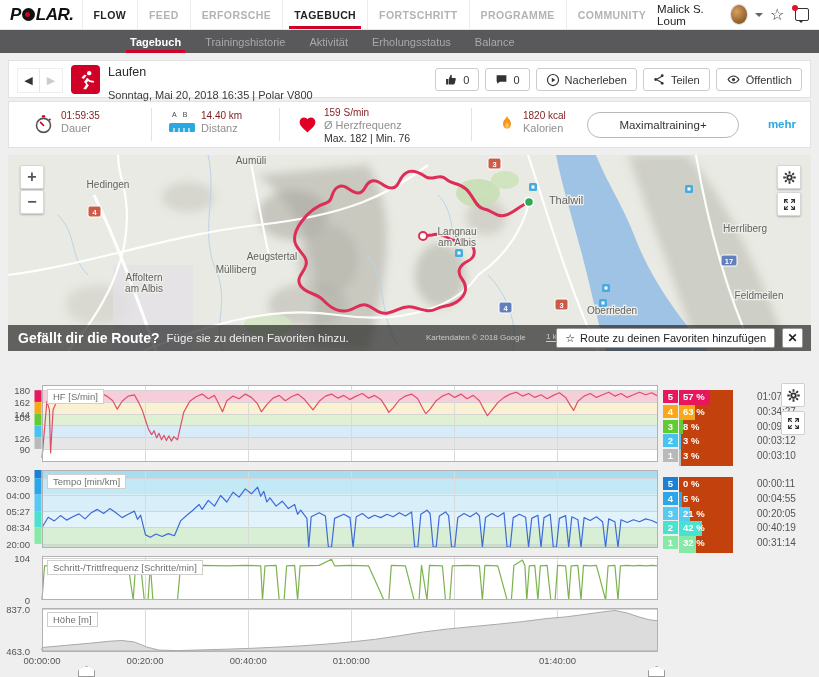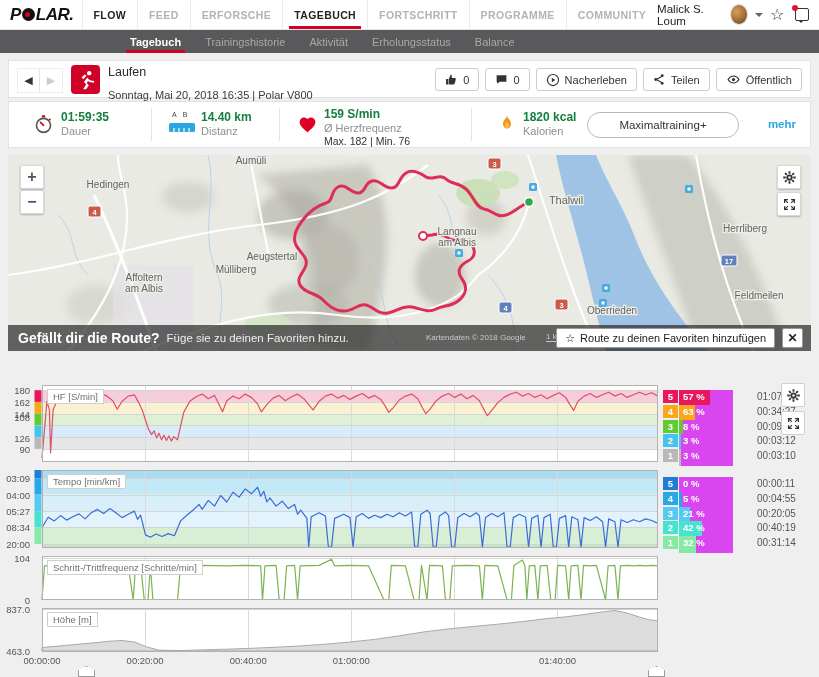--- a/index.html
+++ b/index.html
@@ -37,21 +37,21 @@
   .pn.prev{color:#333;border-right:1px solid #e5e5e5;cursor:pointer;}
   .pn.next{color:#ccc;}
   .act-icon{position:absolute;left:62px;top:4px;width:29px;height:29px;background:#d10027;border-radius:4px;display:flex;align-items:center;justify-content:center;}
   .s-title{position:absolute;left:99px;top:4px;font-size:12.5px;color:#2b2b2b;}
   .s-sub{position:absolute;left:99px;top:28px;font-size:11px;color:#3a3a3a;}
   .s-actions{position:absolute;right:8px;top:7px;display:flex;gap:6px;}
   .btn{display:inline-flex;align-items:center;gap:5px;height:23px;padding:0 9px;background:#fff;border:1px solid #ccc;border-radius:3px;font-size:11px;color:#333;cursor:pointer;white-space:nowrap;}
   
   .sticon{position:absolute;top:12px;}
   .sttxt{position:absolute;top:8px;}
-  .stv{font-size:12px;font-weight:bold;color:#15803d;}
+  .stv{font-size:10px;font-weight:normal;color:#7f1d1d;}
   .stl{font-size:11px;color:#8f8f8f;margin-top:1px;}
   .stm{font-size:10.5px;color:#333;margin-top:1px;}
   .sdiv{position:absolute;top:6px;bottom:6px;width:1px;background:#e3e3e3;}
   .benefit{position:absolute;left:578px;top:10px;width:152px;height:26px;border:1px solid #b9b9b9;border-radius:14px;display:flex;align-items:center;justify-content:center;font-size:11.5px;color:#333;cursor:pointer;background:#fff;}
   .mehr{position:absolute;right:14px;top:16px;font-size:11.5px;font-weight:bold;color:#29a9e1;cursor:pointer;}
   .ab{font-size:7px;color:#444;letter-spacing:6px;margin-left:3px;}
   
   #map{position:absolute;left:8px;top:155px;width:803px;height:196px;background:#e9eae3;overflow:hidden;}
   .mbtn{position:absolute;width:24px;height:24px;background:#fff;border:1px solid #d7d7d7;border-radius:2px;display:flex;align-items:center;justify-content:center;font-size:16px;font-weight:bold;color:#555;box-shadow:0 1px 2px rgba(0,0,0,.25);cursor:pointer;z-index:5;}
   #mzin{left:12px;top:10px;} #mzout{left:12px;top:35px;}
@@ -66,21 +66,21 @@
   
   .crow{position:absolute;left:34px;width:624px;}
   .crow svg{position:absolute;left:0;top:0;}
   .chip{position:absolute;left:13px;top:4px;background:#fff;border:1px solid #cfcfcf;padding:1px 5px;font-size:9.5px;color:#707070;z-index:2;}
   .yt{position:absolute;left:0;width:30px;text-align:right;font-size:9.5px;color:#555;}
   .xt{position:absolute;width:60px;text-align:center;font-size:9.5px;color:#555;}
   #xlabels .xt{top:655px;}
   .zt{position:absolute;left:663px;width:148px;}
   .zr{position:absolute;left:0;height:13px;display:flex;align-items:stretch;}
   .zn{width:15px;background:#999;color:#fff;font-size:9.5px;font-weight:bold;display:flex;align-items:center;justify-content:center;}
-  .ztrack{position:relative;width:54px;height:17px;background:#d946ef;margin-left:1px;}
+  .ztrack{position:relative;width:54px;height:17px;background:#c2410c;margin-left:1px;}
   .zfill{position:absolute;left:0;top:0;bottom:0;background:#999;}
   .zpct{position:absolute;left:4px;top:1px;font-size:9.5px;font-weight:bold;color:#fff;white-space:nowrap;z-index:2;}
   .ztime{position:absolute;left:94px;top:1px;font-size:10px;color:#555;white-space:nowrap;}
   .cbtn{position:absolute;width:24px;height:24px;background:#fff;border:1px solid #cfcfcf;border-radius:2px;display:flex;align-items:center;justify-content:center;cursor:pointer;}
   .handle{position:absolute;width:17px;height:11px;background:#fff;border:1px solid #9a9a9a;clip-path:polygon(50% 0,100% 42%,100% 100%,0 100%,0 42%);cursor:ew-resize;}
 </style>
 </head>
 <body>
 
 <div id="app">

